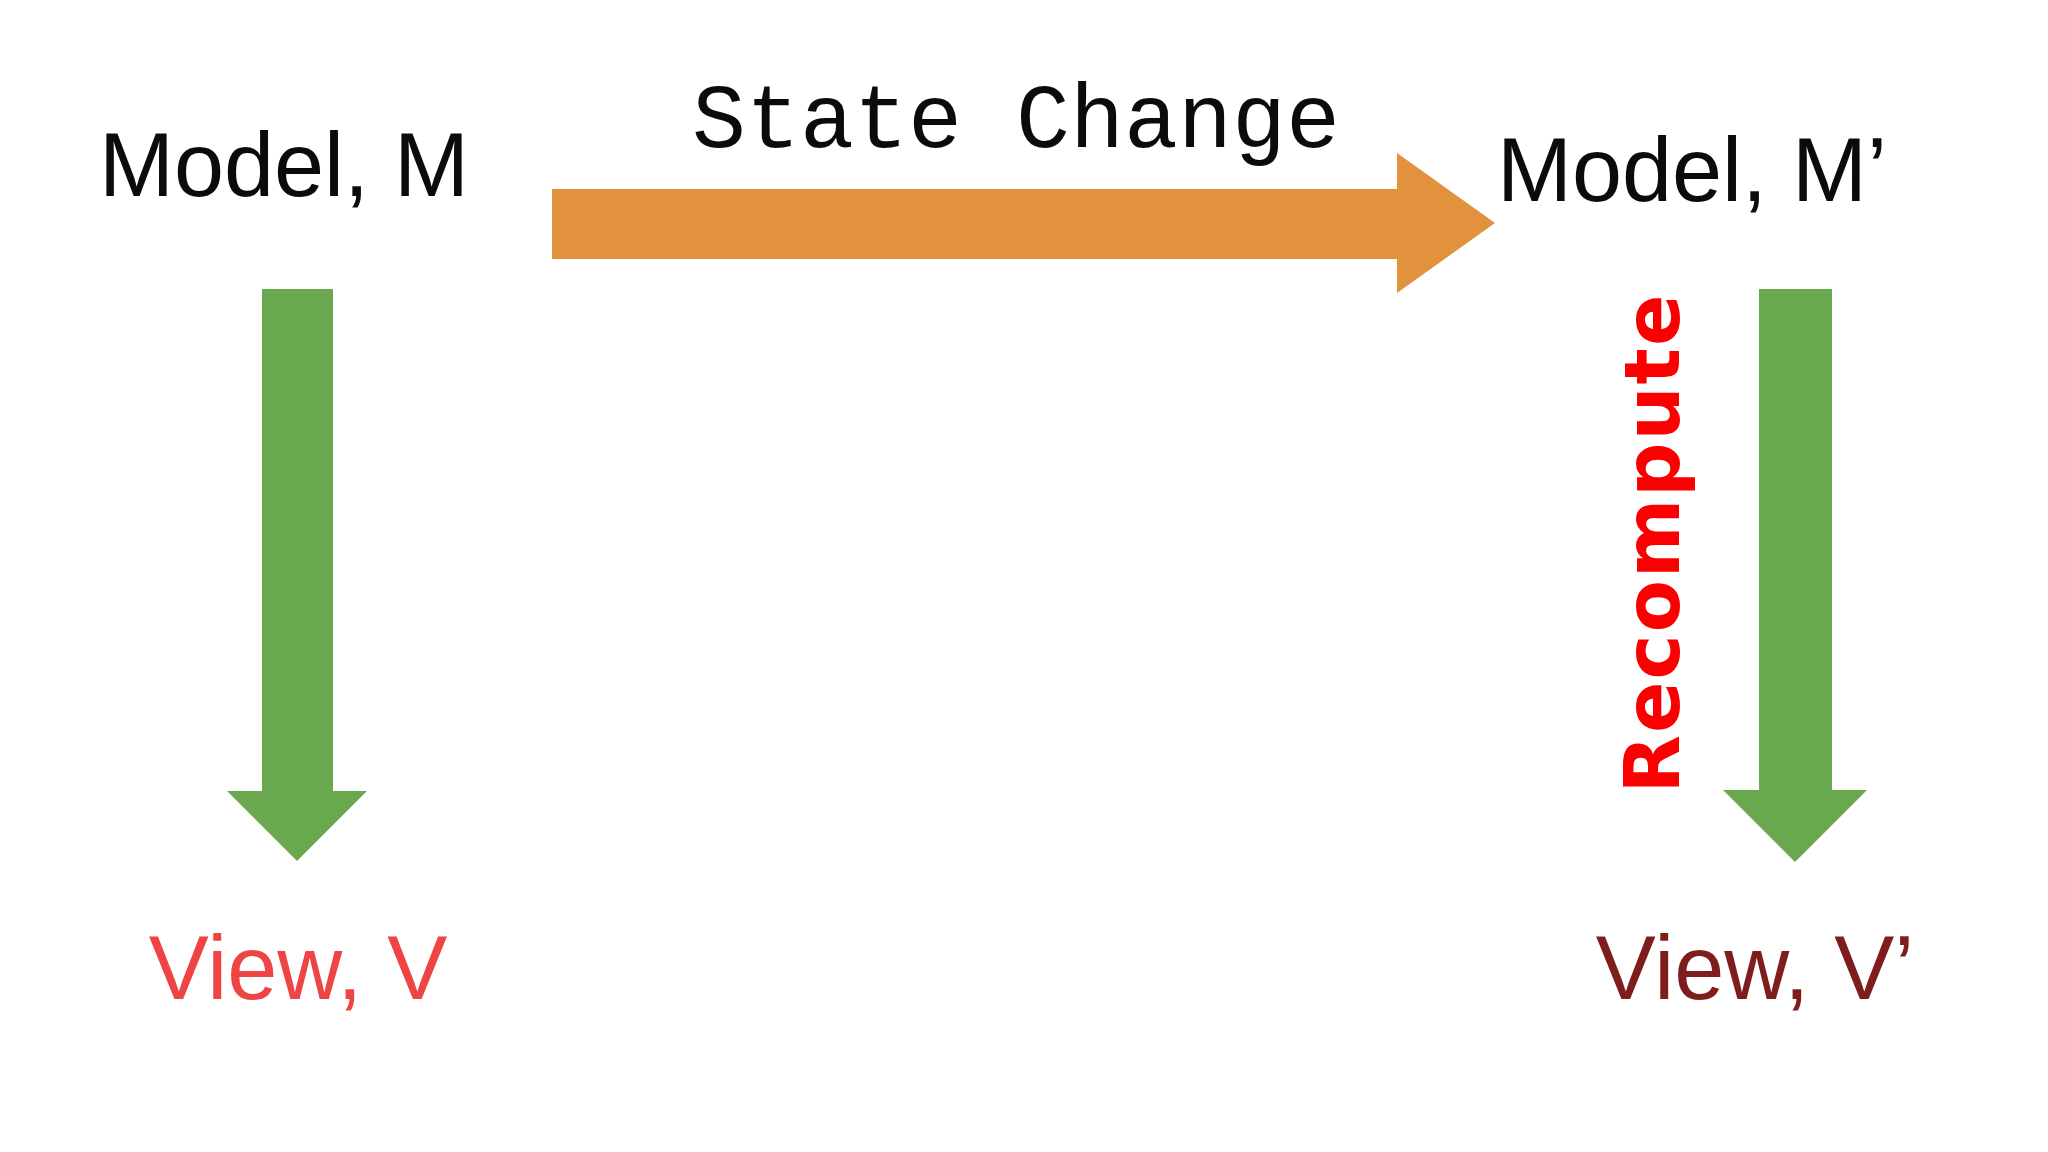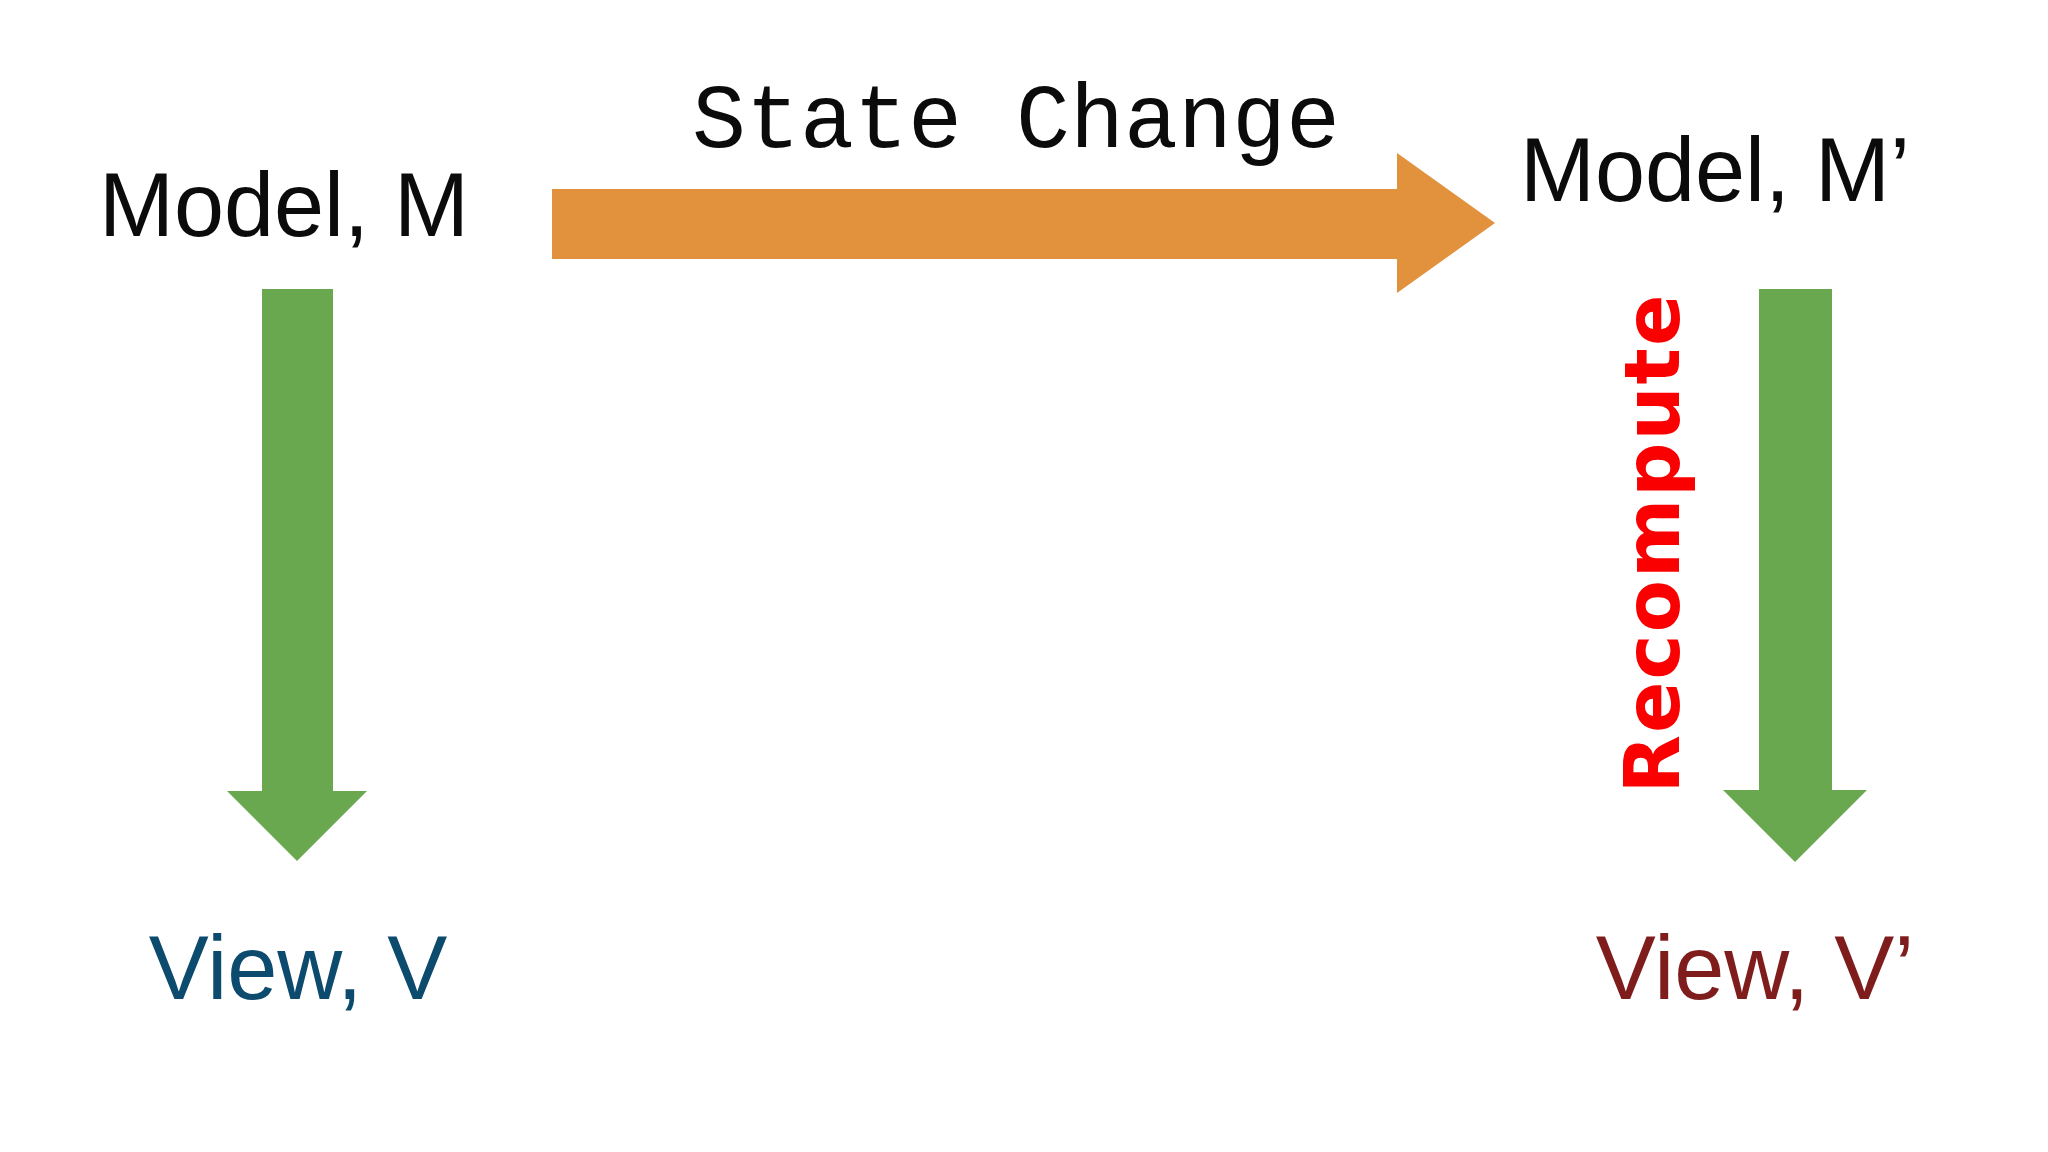--- a/index.html
+++ b/index.html
@@ -83,36 +83,36 @@
     top: 543px;
     transform: translate(-50%, -50%) rotate(-90deg);
     font-family: "DejaVu Sans", sans-serif;
     font-weight: 700;
     font-size: 76px;
     letter-spacing: 2px;
     white-space: nowrap;
     color: #fa0000;
   }
   
-  .model-left   { left: 284px;  top: 120px; margin-top: 40px; }
+  .model-left   { left: 284px;  top: 120px; }
   .state-change { left: 1016px; top: 78px; font-family: Liberation Mono, monospace;  }
   .model-right  { left: 1692px; top: 125px; }
   .view-left    { left: 298px;  top: 923px; }
   .view-right   { left: 1755px; top: 923px; }
 </style>
 </head>
 <body style="background: rgb(255, 255, 255);">
 
 <div class="label model-left" style="color: rgb(11, 11, 11);">Model, M</div>
 
 <div class="label state-change" style="color: rgb(11, 11, 11);">State Change</div>
 
-<div class="label model-right" style="color: rgb(11, 11, 11); margin-left: 23px;">Model, M’</div>
+<div class="label model-right" style="color: rgb(11, 11, 11);">Model, M’</div>
 
-<div class="label view-left" style="color: #0c4a6e;">View, V</div>
+<div class="label view-left" style="color: #ef4444;">View, V</div>
 
 <div class="label view-right" style="color: #7f1d1d;">View, V’</div>
 
 <div class="h-shaft" style="background-color: rgb(226, 145, 60);"></div>
 <div class="h-head" style="border-left-color: rgb(226, 145, 60);"></div>
 
 <div class="v-shaft-left" style="background-color: rgb(106, 168, 79);"></div>
 <div class="v-head-left" style="border-top-color: rgb(106, 168, 79);"></div>
 
 <div class="v-shaft-right" style="background-color: rgb(106, 168, 79);"></div>

